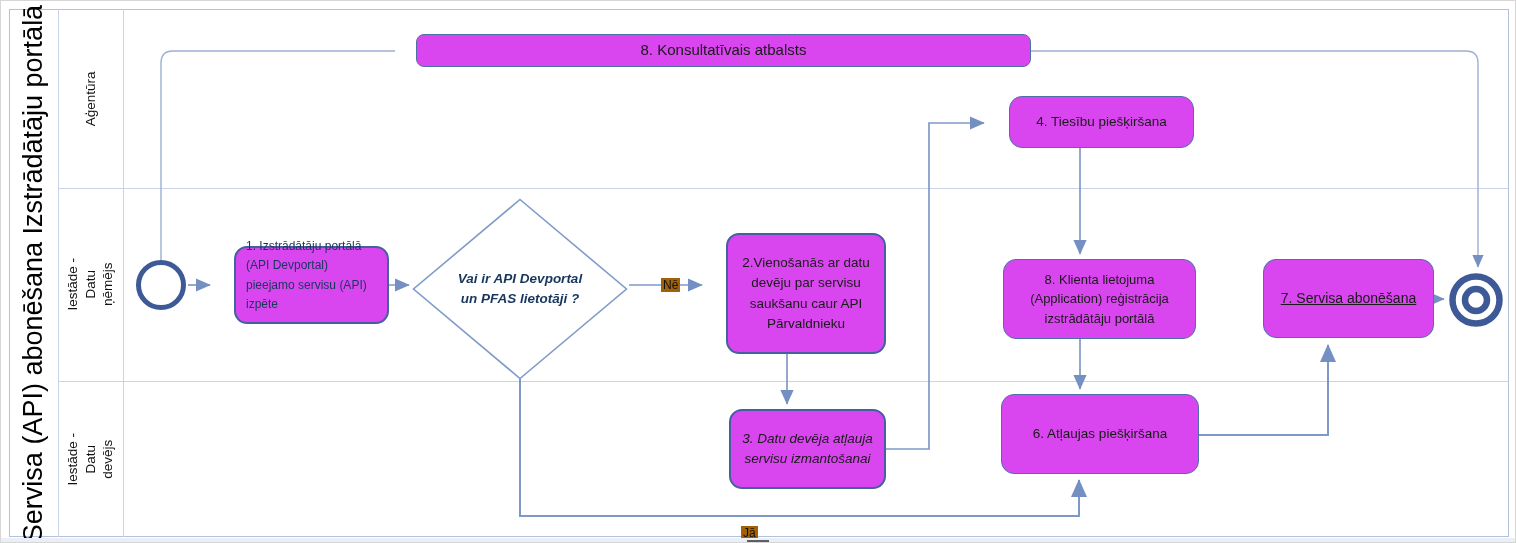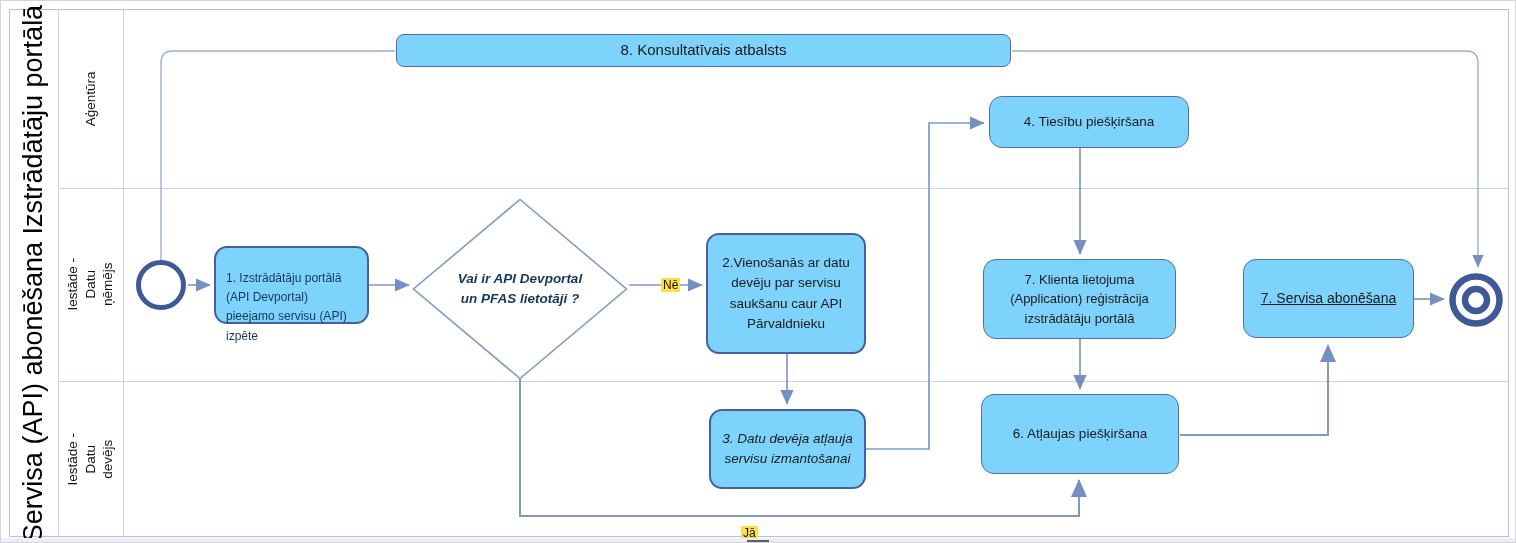--- a/index.html
+++ b/index.html
@@ -34,45 +34,46 @@
     white-space:pre-line;
     color:#111;
   }
   .title-text{font-size:27px;white-space:nowrap;color:#000;}
   .lane-text{font-size:13.5px;line-height:1.3;}
   svg.wires{position:absolute;left:0;top:0;width:1516px;height:543px;pointer-events:none;}
   .edge{fill:none;stroke:var(--connector);stroke-width:1.7;}
   .edge.thick{stroke-width:2;}
   .edge.light{stroke:var(--connector-light);stroke-width:1.4;}
   .task{
-    position:absolute;background:#7dd3fc;
+    position:absolute;background:#d946ef;
     border:1.6px solid var(--task-border);
     border-radius:13px;
     display:flex;align-items:center;justify-content:center;
     text-align:center;font-size:13px;color:var(--ink);
     white-space:pre-line;line-height:1.5;
     padding:4px 6px;
+    margin-left:20px;
   }
   .task.strong{border-color:var(--task-border-strong);border-width:2px;}
-  .task.left{align-items:flex-start;justify-content:flex-start;text-align:left;
-    color:var(--ink-navy);font-size:12px;line-height:1.6;padding:21px 10px;}
+  .task.left{align-items:flex-end;justify-content:flex-start;text-align:left;
+    color:var(--ink-navy);font-size:12px;line-height:1.6;padding:8px 10px;}
   .task.wide{border-radius:8px;font-size:15px;}
   .event-start{
     position:absolute;left:135px;top:259px;width:50px;height:50px;
     border:5px solid var(--event-stroke);border-radius:50%;background:#fff;
   }
   .gateway{position:absolute;left:411px;top:197px;width:216px;height:182px;}
   .gateway svg{position:absolute;left:0;top:0;}
   .gateway .gw-label{
     position:absolute;left:0;top:0;width:100%;height:100%;
     display:flex;align-items:center;justify-content:center;text-align:center;
     font-weight:bold;font-size:13.5px;color:var(--ink-navy);white-space:pre-line;line-height:1.5;font-style:italic;
   }
   .edge-label{
-    position:absolute;background:#fde047;color:#111;font-size:12px;
+    position:absolute;background:#a16207;color:#111;font-size:12px;
     padding:0 2px;line-height:14px;
   }
   .scrollbar{
     position:absolute;left:0;top:537px;width:1516px;height:6px;
     background:#ebeef7;border-bottom:1px solid #8f8f8f;
   }
   .scroll-thumb{
     position:absolute;left:746px;top:2px;width:22px;height:3px;background:#5f5f5f;
   }
 </style>
@@ -158,26 +159,26 @@
 devēju par servisu
 saukšanu caur API
 Pārvaldnieku</span>
 </div>
 
 <div class="task strong" style="left:708px;top:408px;width:157px;height:80px;font-size:13.5px;font-style:italic;">
   <span>3. Datu devēja atļauja
 servisu izmantošanai</span>
 </div>
 
-<div class="task" style="left:988px;top:95px;width:200px;height:52px;font-size:13.5px;">
+<div class="task" style="left:988px;top:95px;width:185px;height:52px;font-size:13.5px;">
   <span>4. Tiesību piešķiršana</span>
 </div>
 
 <div class="task" style="left:982px;top:258px;width:193px;height:80px;">
-  <span>7. Klienta lietojuma
+  <span>8. Klienta lietojuma
 (Application) reģistrācija
 izstrādātāju portālā</span>
 </div>
 
 <div class="task" style="left:980px;top:393px;width:198px;height:80px;font-size:13.5px;align-items:center;">
   <span>6. Atļaujas piešķiršana</span>
 </div>
 
 <div class="task" style="left:1242px;top:258px;width:171px;height:79px;font-size:14px;text-decoration:underline;">
   <span>7. Servisa abonēšana</span>

